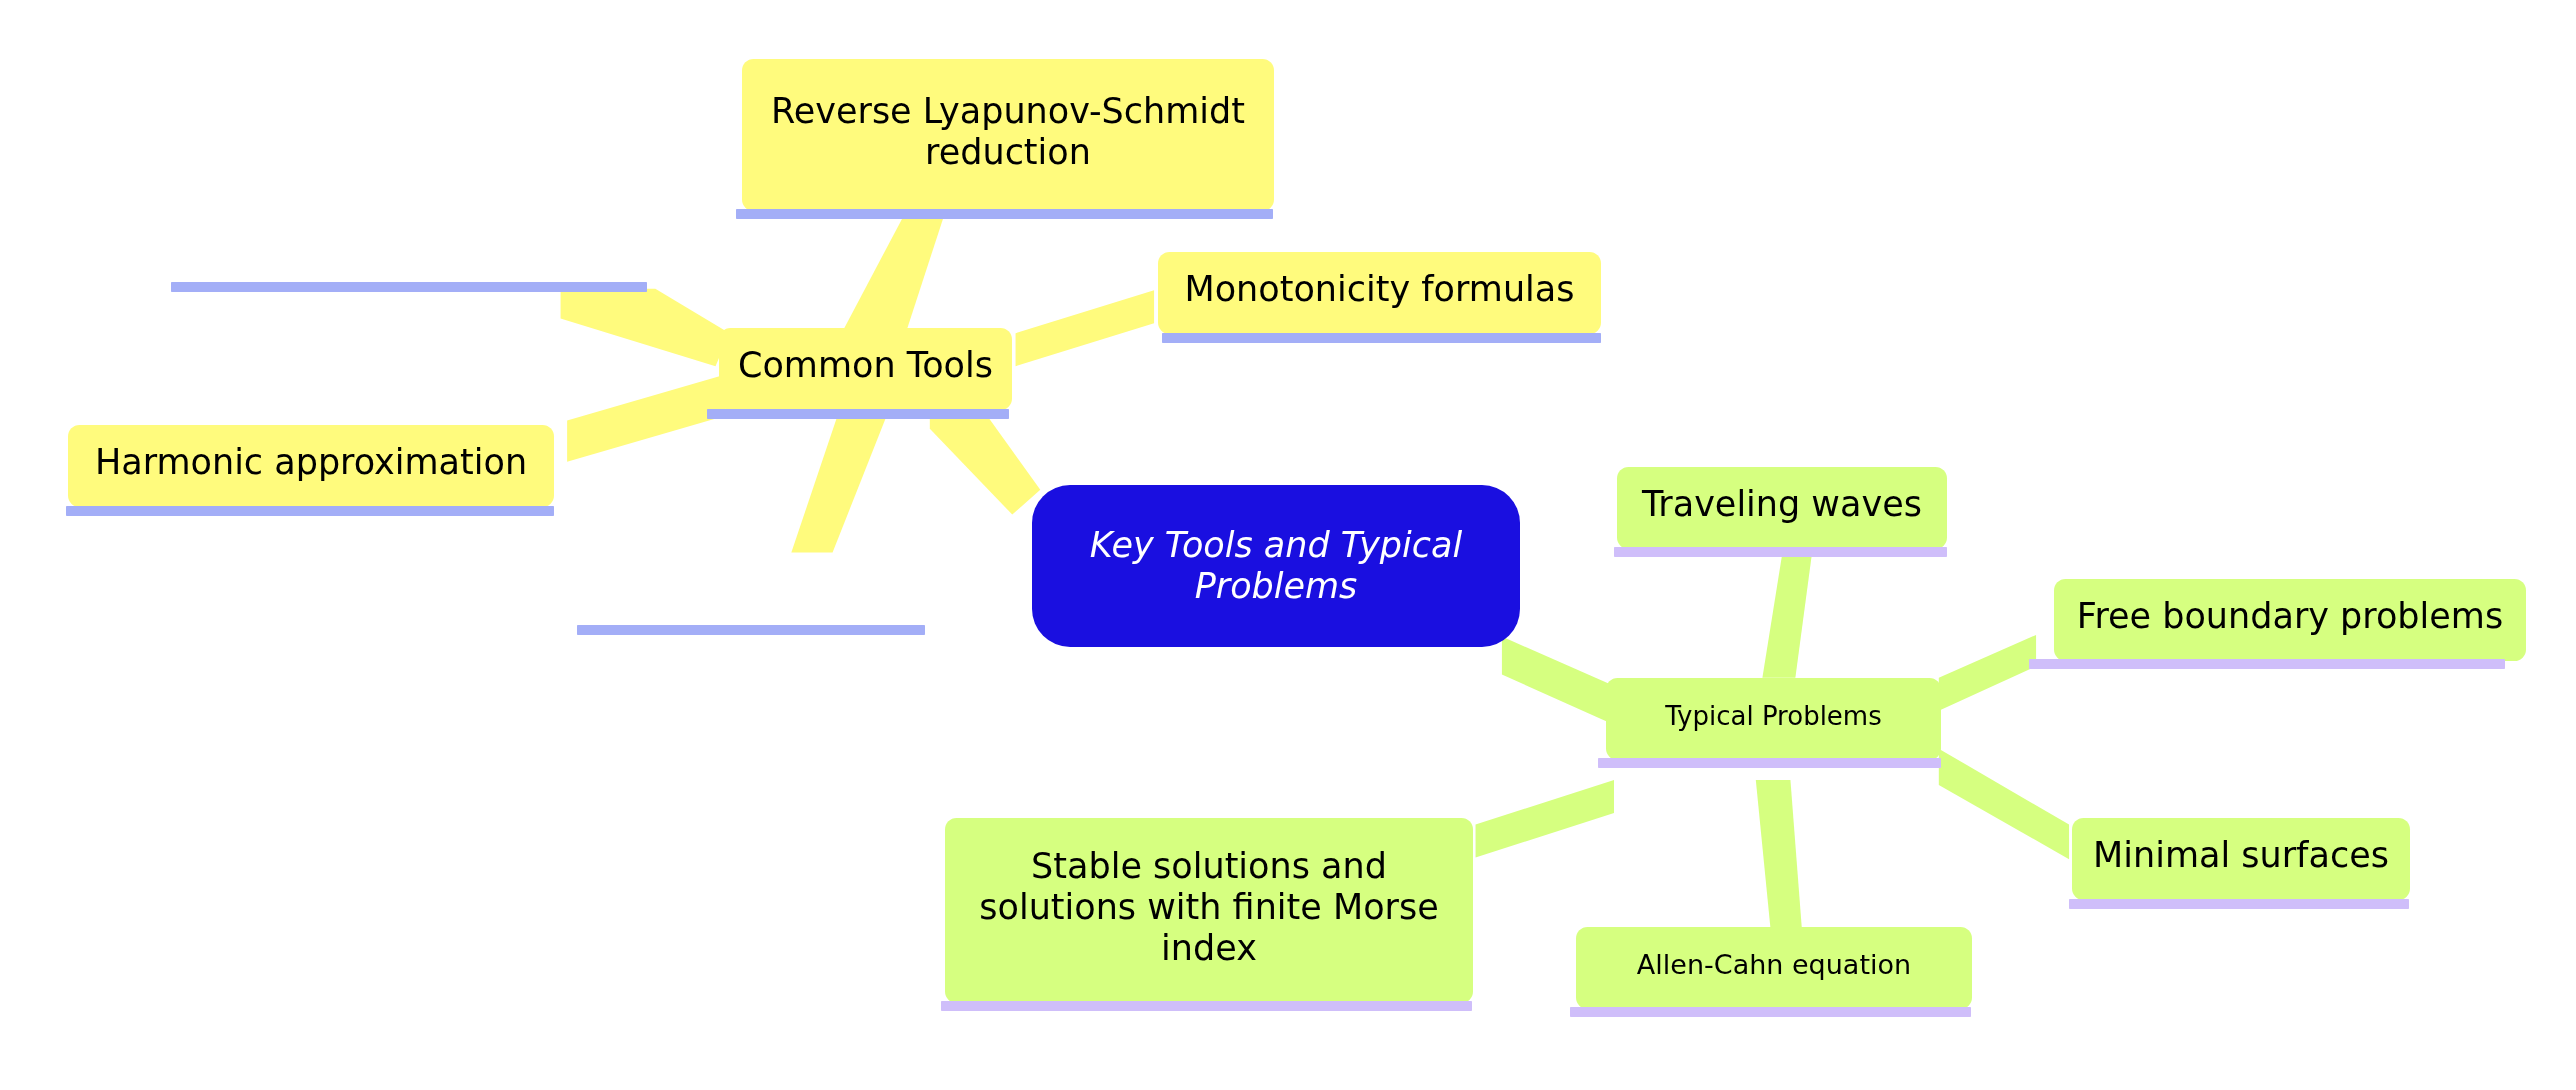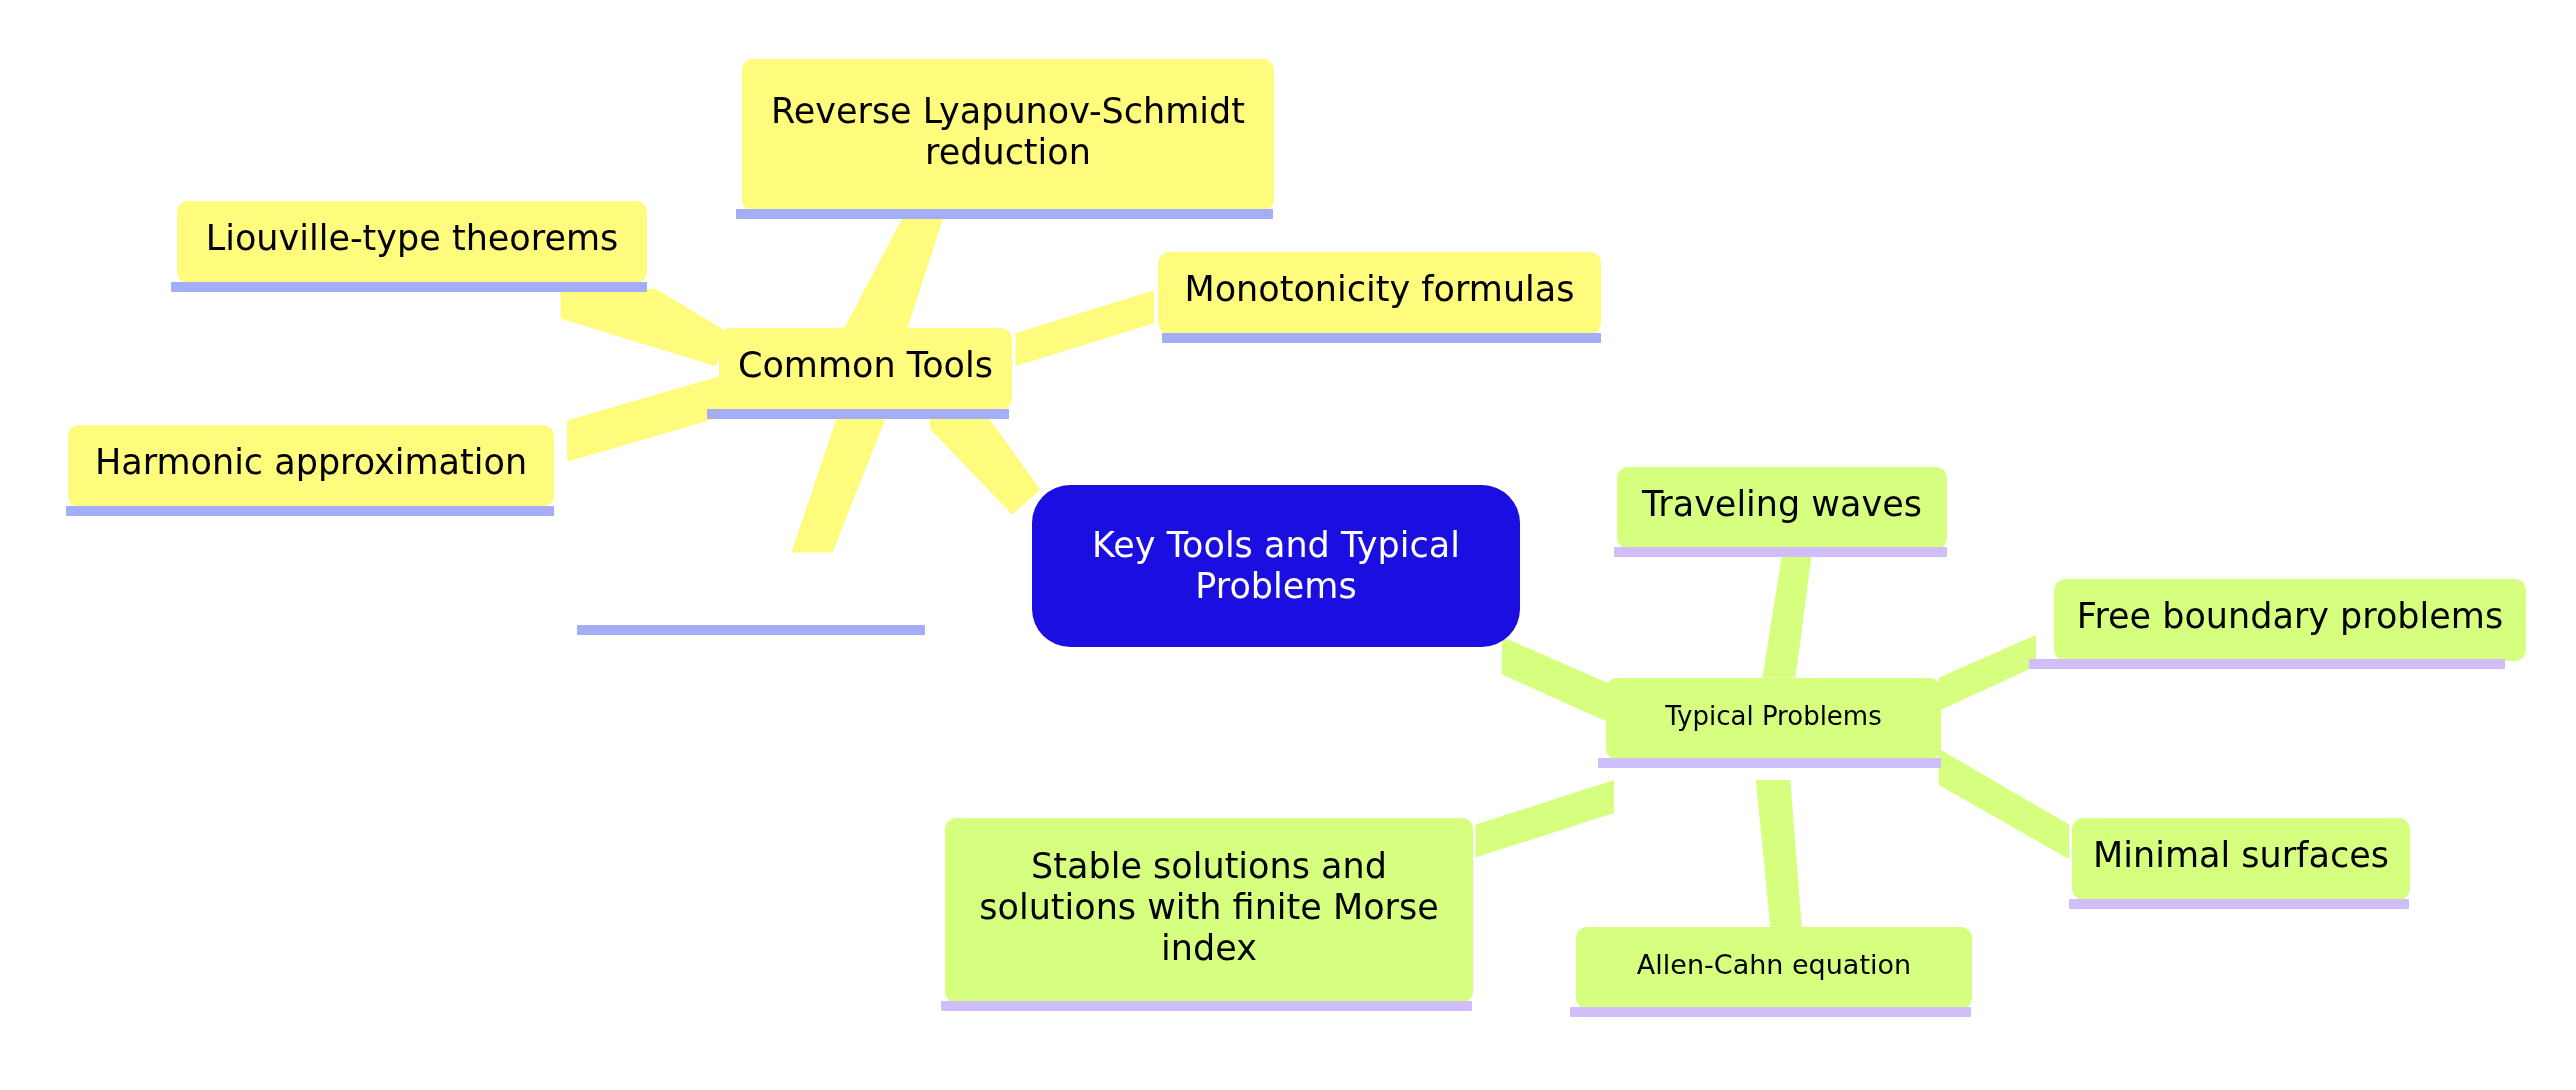--- a/index.html
+++ b/index.html
@@ -48,20 +48,21 @@
     background: #FFFB7D;
   }
   .node.green {
     background: #D6FF80;
   }
   .node.center {
     background: #1A0FE0;
     color: #FFFFFF;
     border-radius: 38px;
     padding: 5px 21.4px;
+    font-style: italic;
   }
   .underline {
     position: absolute;
     height: 10px;
     z-index: 6;
     border-radius: 0.8px;
   }
   .underline.u-yellow {
     background: #A3AEF7;
   }
@@ -104,23 +105,20 @@
   <div class="node center" style="left:1032px; top:485px; width:488px; height:162px; font-size:35px;">
     <span class="nlabel">Key Tools and Typical
 Problems</span>
   </div>
 
   <div class="node yellow" style="left:719px; top:328px; width:293px; height:82px; font-size:35px;">
     <span class="nlabel">Common Tools</span>
   </div>
   <div class="underline u-yellow" style="left:707px; top:409px; width:302px;"></div>
 
-  <div class="node yellow" style="left:177px; top:201px; width:470px; height:82px; font-size:35px;">
-    <span class="nlabel">Liouville-type theorems</span>
-  </div>
   <div class="underline u-yellow" style="left:171px; top:282px; width:476px;"></div>
 
   <div class="node yellow" style="left:742px; top:59px; width:532px; height:152px; font-size:35px;justify-content:flex-end;">
     <span class="nlabel">Reverse Lyapunov-Schmidt
 reduction</span>
   </div>
   <div class="underline u-yellow" style="left:736px; top:209px; width:537px;"></div>
 
   <div class="node yellow" style="left:1158px; top:252px; width:443px; height:82px; font-size:35px;">
     <span class="nlabel">Monotonicity formulas</span>

